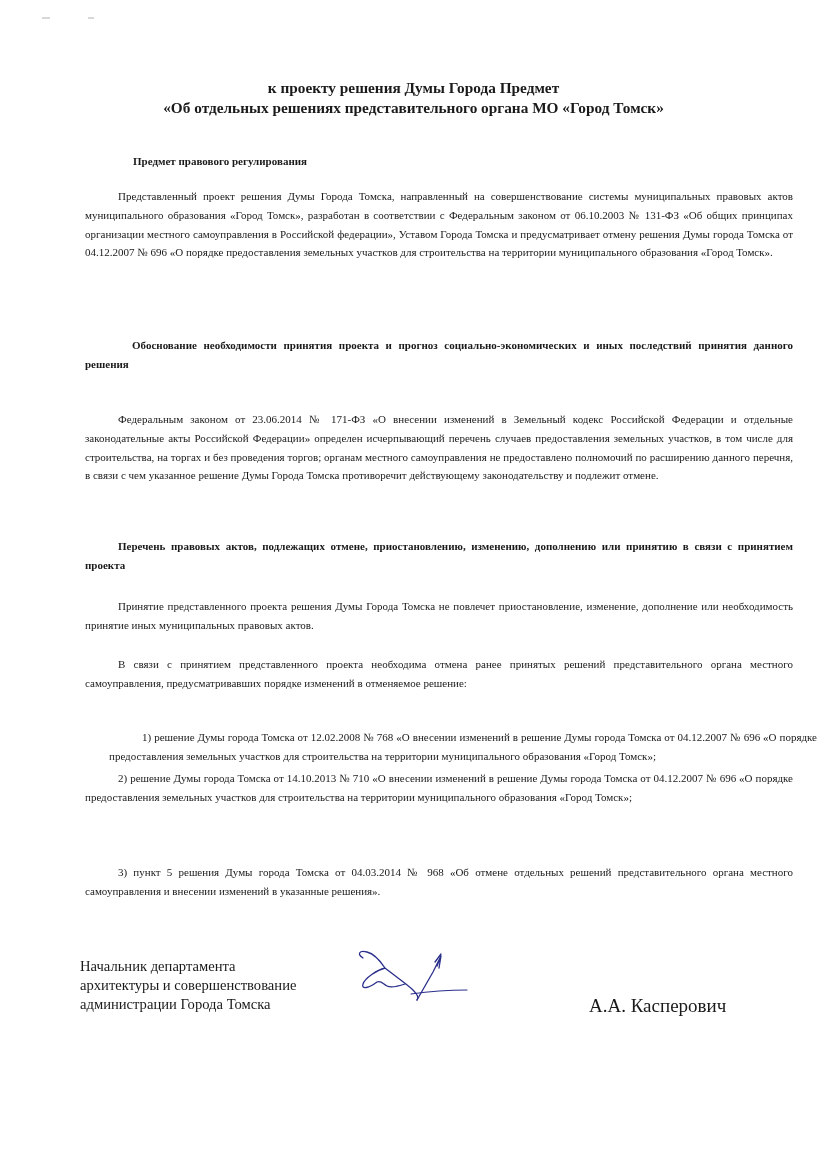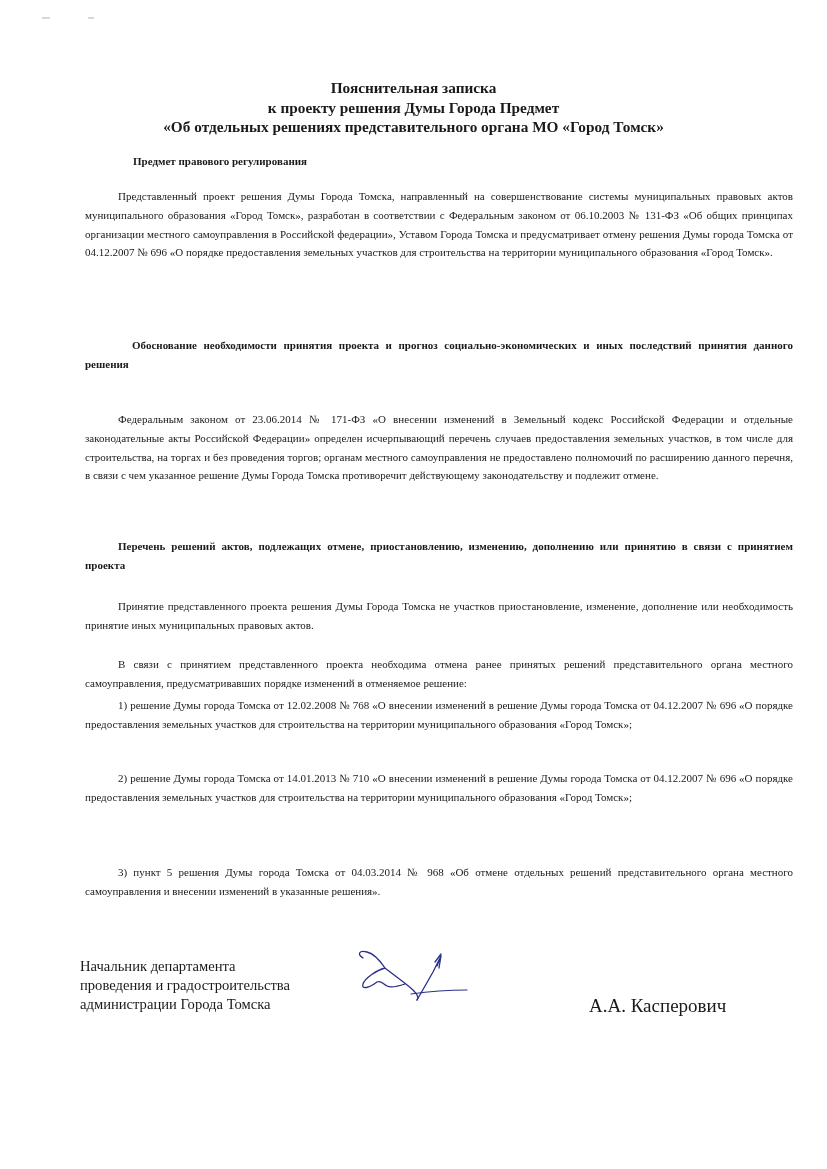--- a/index.html
+++ b/index.html
@@ -20,41 +20,40 @@
 </style>
 </head>
 <body>
 
 <div class="page">
 
   <div class="scan-mark" style="left:42px;width:8px;"></div>
   <div class="scan-mark" style="left:88px;width:6px;"></div>
 
   <div class="title-block">
-    <div>Пояснительная записка</div>
     <div>к проекту решения Думы Города Предмет</div>
     <div>«Об отдельных решениях представительного органа МО «Город Томск»</div>
   </div>
 
   <div class="heading" style="left:133px; top:152px;">Предмет правового регулирования</div>
   <div class="para" style="top:187px;"><span class="ind"></span><span>Представленный проект решения Думы Города Томска, направленный на совершенствование системы муниципальных правовых актов муниципального образования «Город Томск», разработан в соответствии с Федеральным законом от 06.10.2003 № 131-ФЗ «Об общих принципах организации местного самоуправления в Российской федерации», Уставом Города Томска и предусматривает отмену решения Думы города Томска от 04.12.2007 № 696 «О порядке предоставления земельных участков для строительства на территории муниципального образования «Город Томск».</span></div>
 
   <div class="heading" style="left:85px; top:336px; width:708px; text-align:justify; text-indent:47px;">Обоснование необходимости принятия проекта и прогноз социально-экономических и иных последствий принятия данного решения</div>
   <div class="para" style="top:410px;"><span class="ind"></span><span>Федеральным законом от 23.06.2014 № 171-ФЗ «О внесении изменений в Земельный кодекс Российской Федерации и отдельные законодательные акты Российской Федерации» определен исчерпывающий перечень случаев предоставления земельных участков, в том числе для строительства, на торгах и без проведения торгов; органам местного самоуправления не предоставлено полномочий по расширению данного перечня, в связи с чем указанное решение Думы Города Томска противоречит действующему законодательству и  подлежит отмене.</span></div>
 
-  <div class="heading" style="left:85px; top:537px; width:708px; text-align:justify; text-indent:33px;">Перечень решений актов, подлежащих отмене, приостановлению, изменению, дополнению или принятию в связи с принятием проекта</div>
-  <div class="para" style="top:597px;"><span class="ind"></span><span>Принятие представленного проекта решения Думы Города Томска не участков приостановление, изменение, дополнение или необходимость принятие иных муниципальных правовых актов.</span></div>
+  <div class="heading" style="left:85px; top:537px; width:708px; text-align:justify; text-indent:33px;">Перечень правовых актов, подлежащих отмене, приостановлению, изменению, дополнению или принятию в связи с принятием проекта</div>
+  <div class="para" style="top:597px;"><span class="ind"></span><span>Принятие представленного проекта решения Думы Города Томска не повлечет приостановление, изменение, дополнение или необходимость принятие иных муниципальных правовых актов.</span></div>
   <div class="para" style="top:655px;"><span class="ind"></span><span>В связи с принятием представленного проекта необходима отмена ранее принятых решений представительного органа местного самоуправления, предусматривавших порядке изменений в отменяемое решение:</span></div>
-  <div class="para" style="top:696px;"><span class="ind"></span><span>1) решение Думы города Томска от 12.02.2008 № 768 «О внесении изменений в решение Думы города Томска от 04.12.2007 № 696 «О порядке предоставления земельных участков для строительства на территории муниципального образования «Город Томск»;</span></div>
-  <div class="para" style="top:769px;"><span class="ind"></span><span>2) решение Думы города Томска от 14.01.2013 № 710 «О внесении изменений в решение Думы города Томска от 04.12.2007 № 696 «О порядке предоставления земельных участков для строительства на территории муниципального образования «Город Томск»;</span></div>
+  <div class="para" style="top:728px;margin-left:24px;"><span class="ind"></span><span>1) решение Думы города Томска от 12.02.2008 № 768 «О внесении изменений в решение Думы города Томска от 04.12.2007 № 696 «О порядке предоставления земельных участков для строительства на территории муниципального образования «Город Томск»;</span></div>
+  <div class="para" style="top:769px;"><span class="ind"></span><span>2) решение Думы города Томска от 14.10.2013 № 710 «О внесении изменений в решение Думы города Томска от 04.12.2007 № 696 «О порядке предоставления земельных участков для строительства на территории муниципального образования «Город Томск»;</span></div>
   <div class="para" style="top:826px;margin-top:37px;"><span class="ind"></span><span>3) пункт 5 решения Думы города Томска от 04.03.2014 № 968 «Об отмене отдельных решений представительного органа местного самоуправления и внесении изменений в указанные решения».</span></div>
 
   <div class="sign-left">
     <div>Начальник департамента</div>
-    <div>проведения и градостроительства</div>
+    <div>архитектуры и совершенствование</div>
     <div>администрации Города Томска</div>
   </div>
 
   <svg class="signature" viewBox="0 0 120 58">
     <path d="M8 10 C2 6, 4 2, 12 4 C20 6, 26 14, 30 20 C40 28, 52 36, 58 42 C62 46, 64 50, 62 52
              M30 20 C22 22, 10 30, 8 36 C6 42, 14 40, 22 34 C26 32, 28 36, 32 38 C36 40, 44 38, 50 36" fill="none" stroke="#2a2f8a" stroke-width="1.3" stroke-linecap="round"></path>
     <path d="M62 52 L78 24 L86 8 M86 8 L82 18 M86 8 L84 20 M80 14 L86 6" fill="none" stroke="#2a2f8a" stroke-width="1.3" stroke-linecap="round"></path>
     <path d="M56 46 C70 44, 90 42, 112 42" fill="none" stroke="#2a2f8a" stroke-width="1.2" stroke-linecap="round"></path>
   </svg>
 

